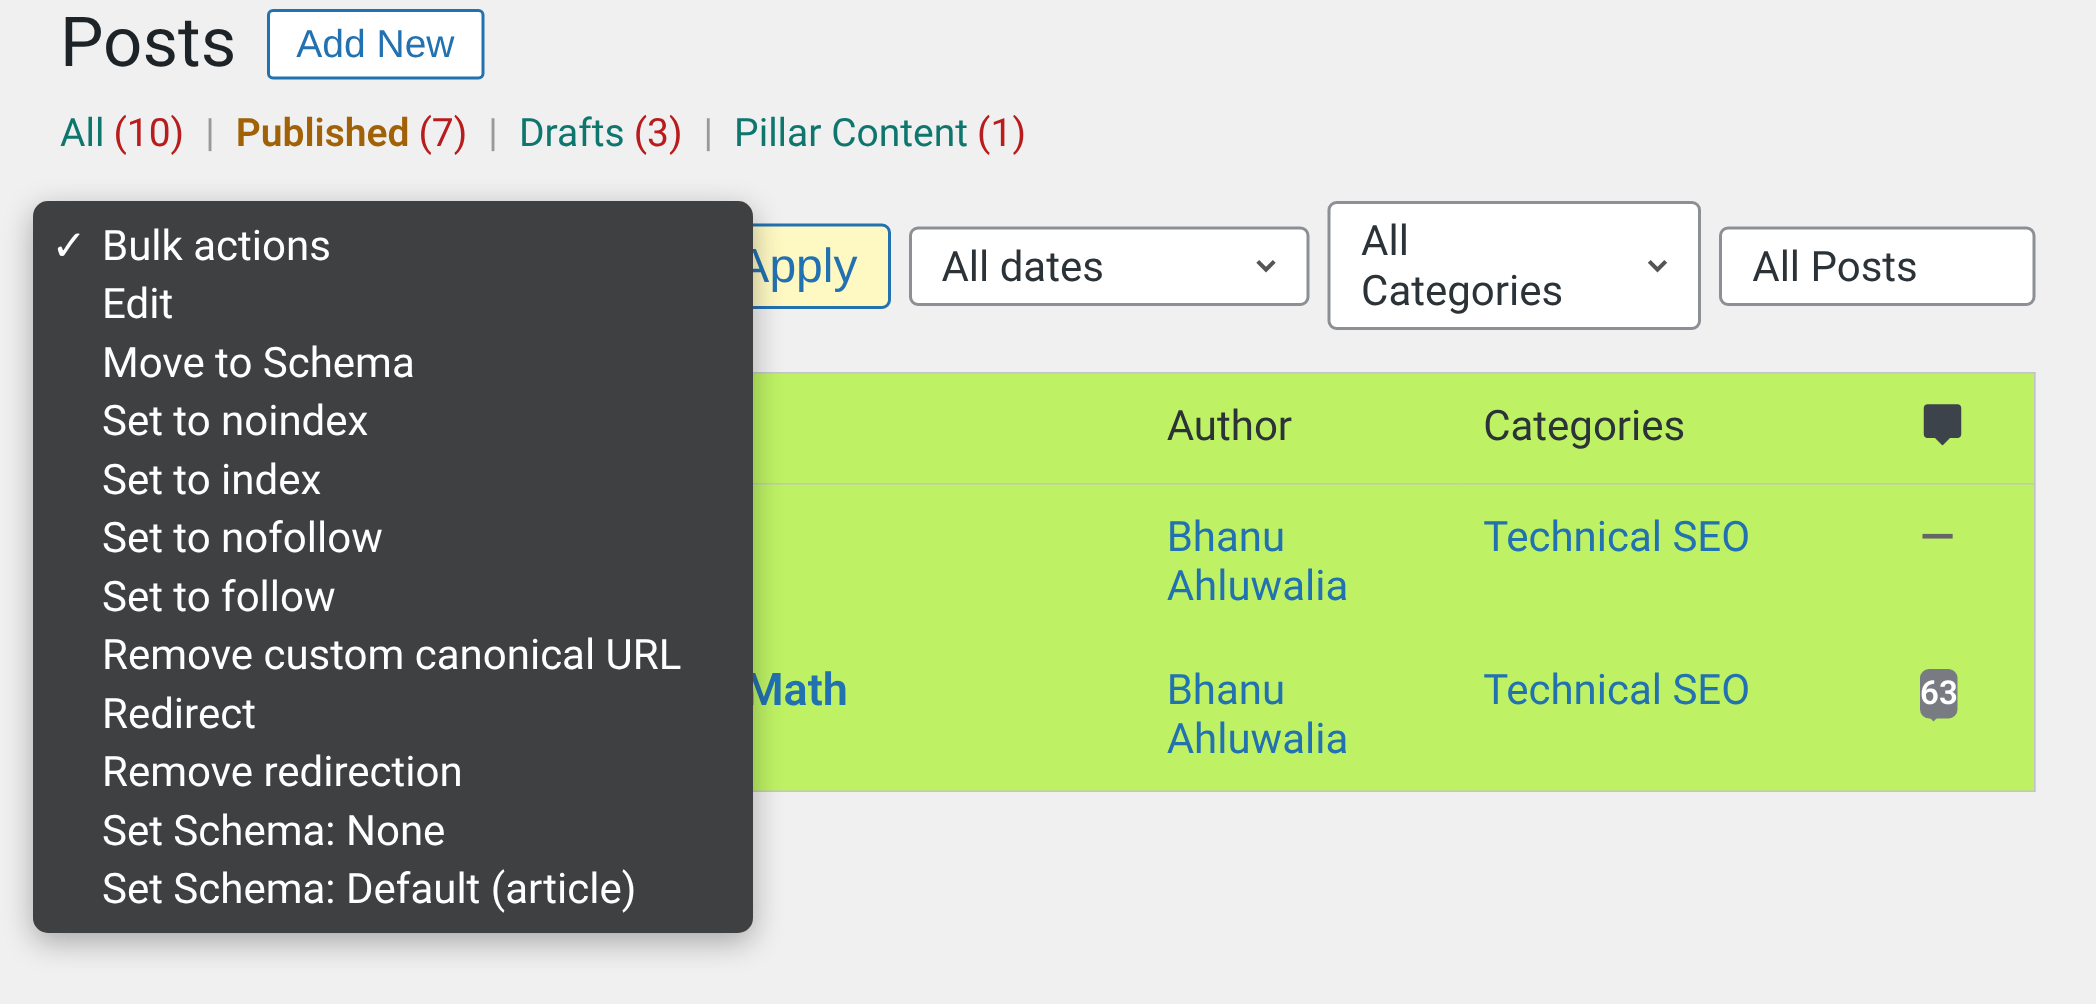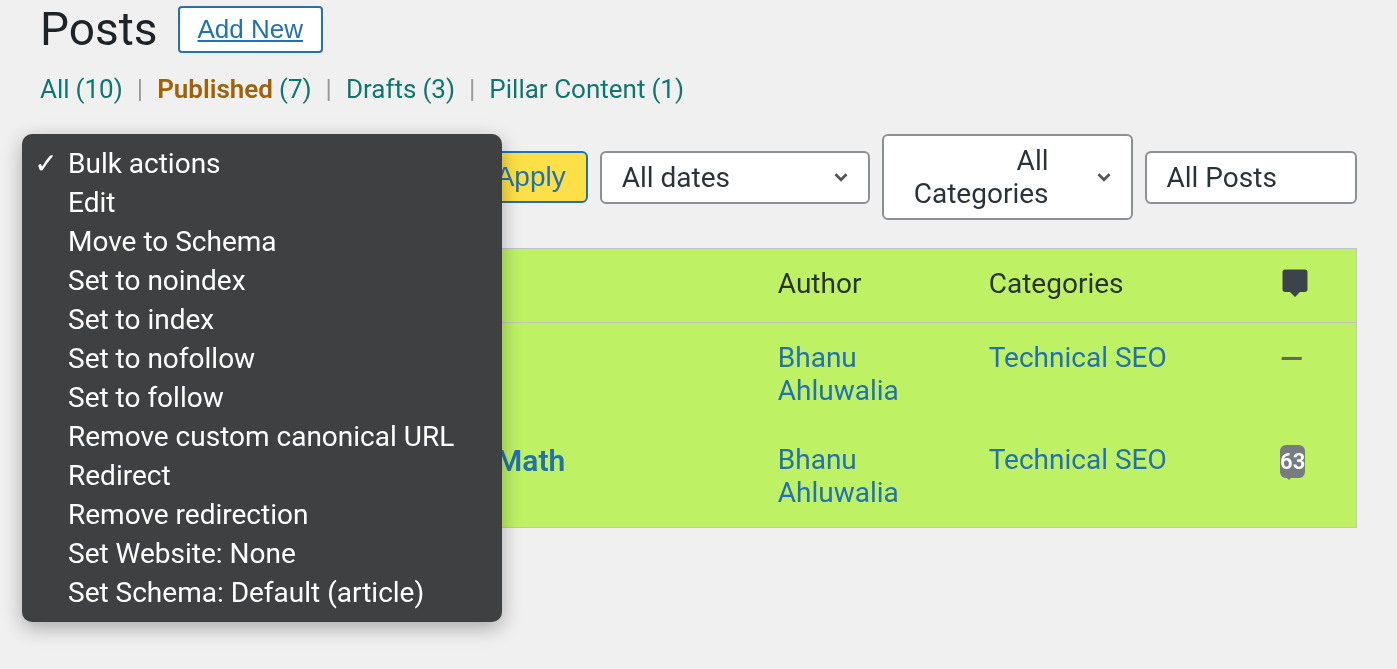--- a/index.html
+++ b/index.html
@@ -33,75 +33,74 @@
   }
   .add-new-btn {
     border: 2px solid #2271b1;
     color: #2271b1;
     background: #fff;
     font-size: 26px;
     font-weight: 500;
     padding: 6px 18px;
     border-radius: 4px;
     cursor: pointer;
-    text-decoration: underline;
   }
   .filter-links {
     display: flex;
     align-items: center;
     flex-wrap: wrap;
     gap: 6px;
     margin-bottom: 30px;
   }
   .filter-link {
     color: #0f766e;
     cursor: pointer;
   }
   .filter-link.current {
     color: #a16207;
     font-weight: 600;
   }
   .filter-count {
-    color: #0f766e;
+    color: #b91c1c;
   }
   .filter-sep {
     color: #999;
     margin: 0 8px;
   }
   .toolbar {
     display: flex;
     align-items: center;
     gap: 12px;
     position: relative;
     margin-bottom: 28px;
   }
   .btn {
     border: 2px solid #2271b1;
     color: #2271b1;
-    background: #fde047;
-    font-size: 28px;
+    background: #fef9c3;
+    font-size: 32px;
     padding: 8px 20px;
     border-radius: 6px;
     cursor: pointer;
   }
   .select-box {
     display: flex;
     align-items: center;
     justify-content: space-between;
     border: 2px solid #8c8f94;
     background: #fff;
     font-size: 28px;
     padding: 8px 16px 8px 20px;
     border-radius: 6px;
     cursor: pointer;
     color: #2c3338;
-    gap: 44px;
+    gap: 34px;
   }
   .select-box.dates { width: 280px; }
-  .select-box.cats { width: 260px; text-align: right; }
+  .select-box.cats { width: 260px; }
   .select-box.posts { width: 220px; }
   .chevron {
     width: 22px;
     height: 22px;
     flex-shrink: 0;
   }
   .dropdown {
     position: absolute;
     top: 0;
     left: -18px;
@@ -273,21 +272,21 @@
       <div class="dropdown-item">
         <span class="dropdown-check"></span>
         <span>Redirect</span>
       </div>
       <div class="dropdown-item">
         <span class="dropdown-check"></span>
         <span>Remove redirection</span>
       </div>
       <div class="dropdown-item">
         <span class="dropdown-check"></span>
-        <span>Set Website: None</span>
+        <span>Set Schema: None</span>
       </div>
       <div class="dropdown-item">
         <span class="dropdown-check"></span>
         <span>Set Schema: Default (article)</span>
       </div>
     </div>
   </div>
 
   <table class="table">
     <thead>

